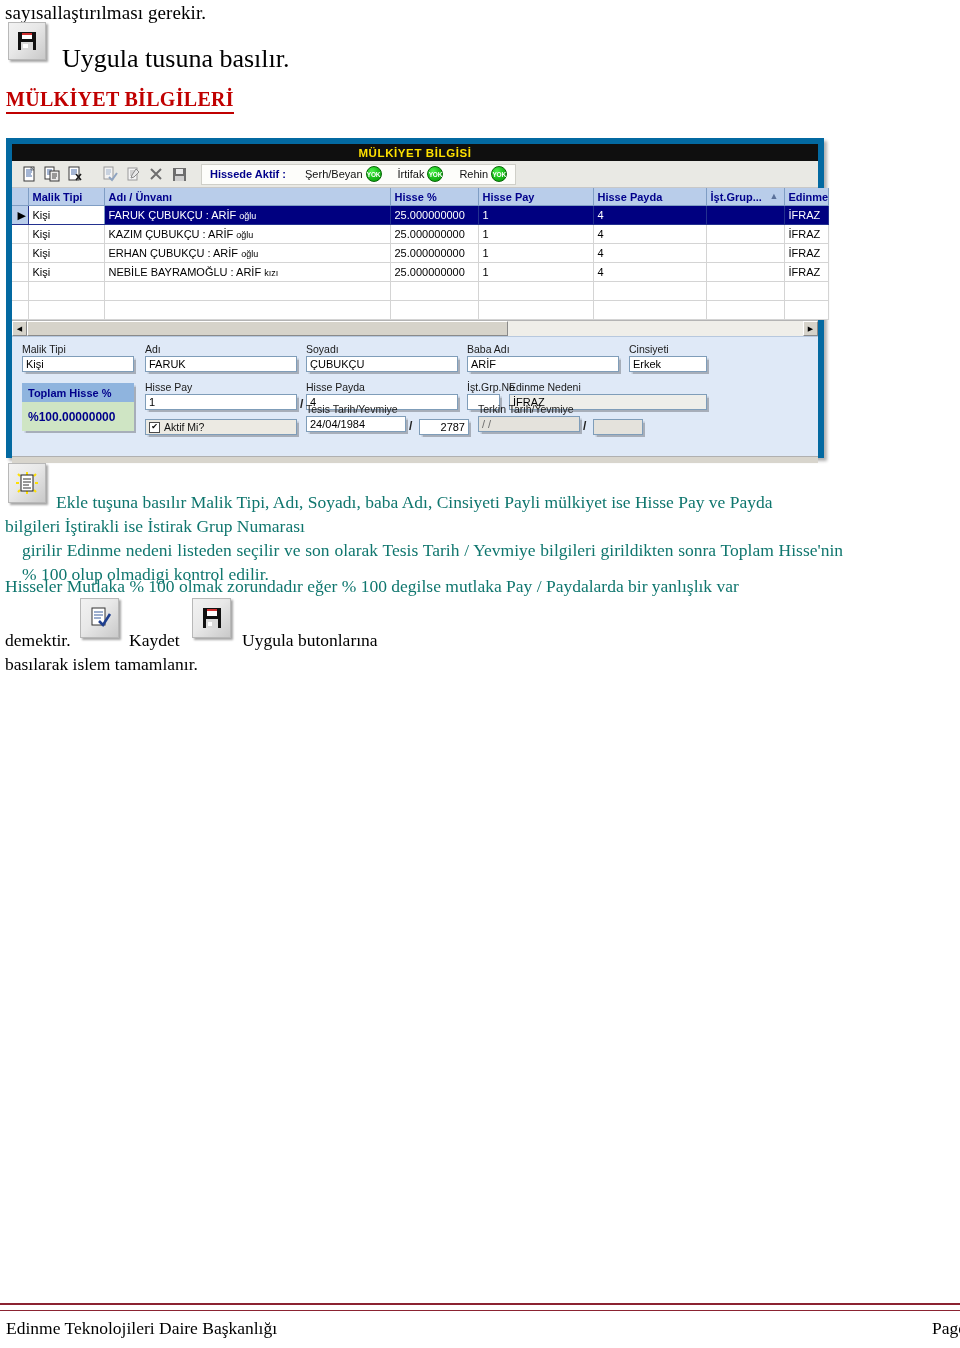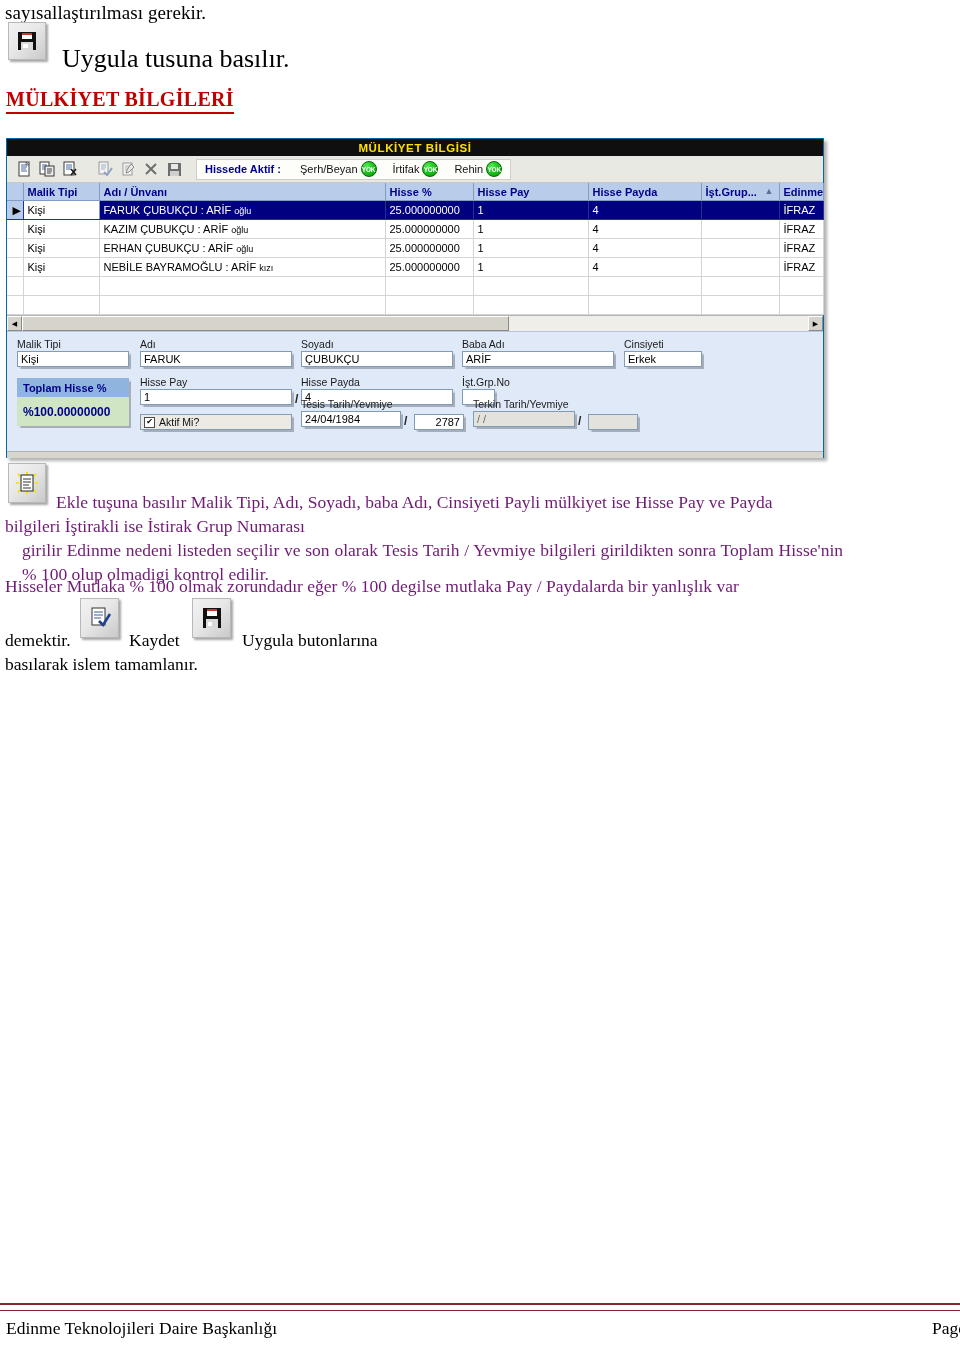--- a/index.html
+++ b/index.html
@@ -32,21 +32,21 @@
     position:absolute;left:6px;top:88px;
     font-family:"Liberation Serif", serif;
     font-size:20px;font-weight:bold;color:#c00000;
     border-bottom:2px solid #c00000;padding-bottom:1px;
     letter-spacing:.3px;
   }
 
   
   .app-window{
     position:absolute;left:6px;top:138px;width:818px;height:320px;
-    background:#ef4444;border:1px solid #0369a1;
+    background:#ef4444;border:6px solid #0369a1;
     box-shadow:3px 3px 3px rgba(0,0,0,.30);
     box-sizing:border-box;
   }
   .titlebar{
     height:17px;background:#0f0f0f;color:#ffe000;
     font-family:"Liberation Sans", sans-serif;
     font-size:11.5px;font-weight:bold;letter-spacing:.6px;
     display:flex;align-items:center;justify-content:center;
   }
   .toolbar{
@@ -177,21 +177,21 @@
   .form-bottom-bar{
     position:absolute;left:0;right:0;bottom:0;height:6px;
     background:#d8d5cd;border-top:1px solid #b0b0b0;
   }
 
   
   #icon-ekle{left:8px;top:463px;width:36px;height:38px;}
   .para{
     position:absolute;font-family:"Liberation Serif", serif;
     font-size:17.5px;line-height:24px;text-align:justify;
-    color:#701a75;
+    color:#0f766e;
   }
   #para1{left:56px;top:490px;width:770px;text-indent:0;}
   #para1b{left:5px;top:514px;width:821px;}
   #para2{left:5px;top:538px;width:821px;margin-left:17px;}
   #para3{left:5px;top:574px;width:821px;text-align:justify;}
   #icon-kaydet{left:80px;top:598px;width:37px;height:38px;}
   #icon-uygula{left:192px;top:598px;width:37px;height:38px;}
   .lbl-demektir{position:absolute;left:5px;top:630px;font-size:17.5px;}
   .lbl-kaydet{position:absolute;left:129px;top:630px;font-size:17.5px;}
   .lbl-uygula{position:absolute;left:242px;top:630px;font-size:17.5px;}
@@ -446,20 +446,24 @@
       <div class="fld" style="left:294px;top:44px;width:152px;">
         <div class="fld-label">Hisse Payda</div>
         <div class="fld-input">4</div>
       </div>
 
       <div class="fld" style="left:455px;top:44px;width:33px;">
         <div class="fld-label">İşt.Grp.No</div>
         <div class="fld-input"></div>
       </div>
 
+      <div class="fld" style="left:497px;top:44px;width:198px;">
+        <div class="fld-label">Edinme Nedeni</div>
+        <div class="fld-input ro">İFRAZ</div>
+      </div>
 
       <div class="chk-field" style="left:133px;top:82px;width:152px;">
         <span class="chk-box">✔</span>
         <span class="chk-text">Aktif Mi?</span>
       </div>
 
       <div class="fld" style="left:294px;top:66px;width:100px;">
         <div class="fld-label">Tesis Tarih/Yevmiye</div>
         <div class="fld-input">24/04/1984</div>
       </div>

